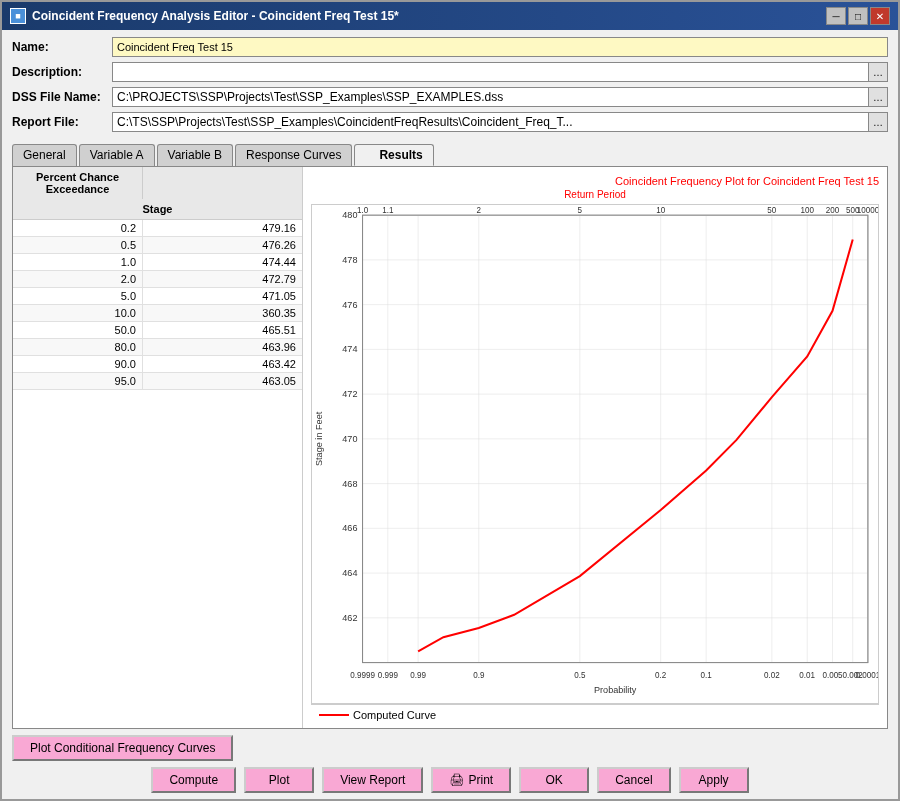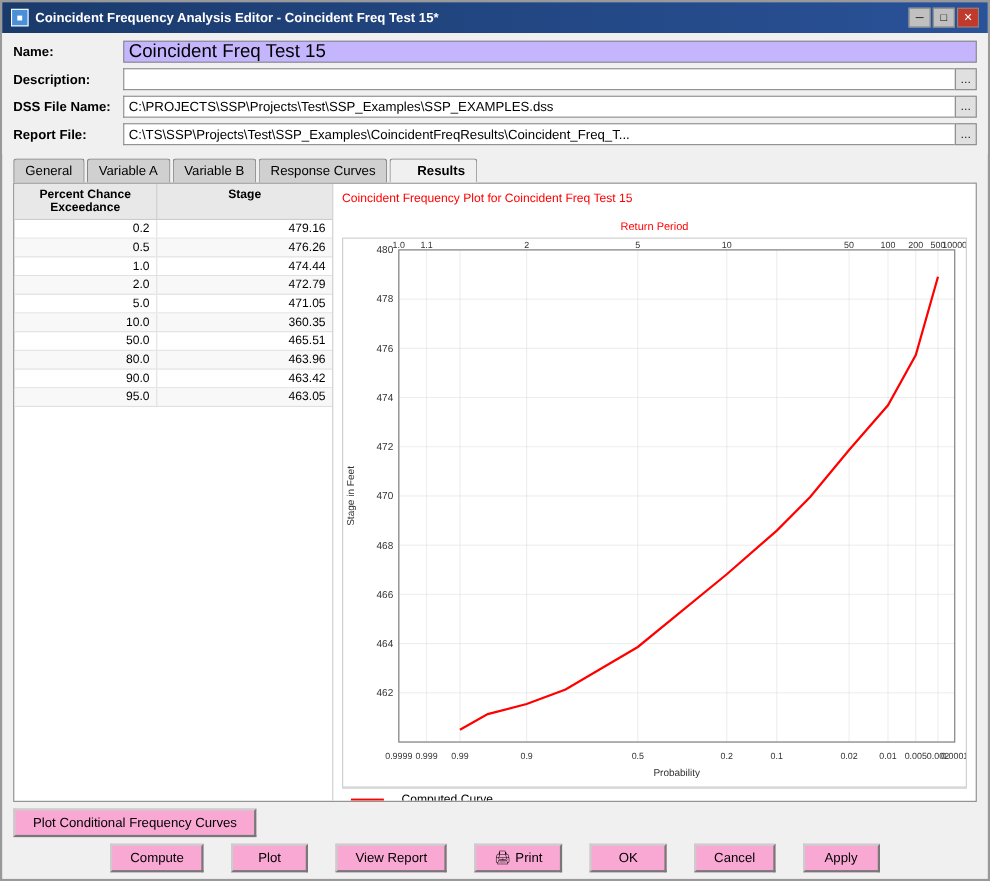--- a/index.html
+++ b/index.html
@@ -84,23 +84,23 @@
       width: 100px;
       font-size: 12px;
       font-weight: bold;
       color: #000;
       flex-shrink: 0;
     }
     .form-input {
       flex: 1;
       height: 20px;
       border: 1px solid #888;
-      background: #c4b5fd;
+      background: #fef9c3;
       padding: 0 4px;
-      font-size: 17px;
+      font-size: 11px;
     }
     .form-input-with-btn {
       display: flex;
       flex: 1;
       height: 20px;
     }
     .form-input-with-btn input {
       flex: 1;
       border: 1px solid #888;
       border-right: none;
@@ -162,20 +162,21 @@
       flex-shrink: 0;
       border-right: 1px solid #ccc;
       display: flex;
       flex-direction: column;
       overflow: hidden;
     }
     .table-header {
       display: flex;
       background: #e8e8e8;
       border-bottom: 1px solid #ccc;
+      flex-direction: column;
     }
     .th {
       padding: 4px 6px;
       font-weight: bold;
       font-size: 11px;
       border-right: 1px solid #ccc;
       text-align: center;
     }
     .th:first-child { width: 130px; }
     .th:last-child { flex: 1; border-right: none; }
@@ -196,24 +197,24 @@
     .td:first-child { width: 130px; text-align: right; }
     .td:last-child { flex: 1; text-align: right; border-right: none; }
     .chart-panel {
       flex: 1;
       display: flex;
       flex-direction: column;
       padding: 8px;
       overflow: hidden;
     }
     .chart-title {
-      text-align: left;
+      text-align: right;
       font-size: 11px;
       color: red;
-      margin-bottom: 14px;
+      margin-bottom: 2px;
     }
     .chart-subtitle {
       text-align: center;
       font-size: 10px;
       color: red;
       margin-bottom: 4px;
     }
     .chart-container {
       flex: 1;
       position: relative;
@@ -228,38 +229,38 @@
       border-top: 1px solid #ccc;
       display: flex;
       align-items: center;
       gap: 8px;
       font-size: 11px;
       height: 28px;
     }
     .legend-line {
       display: flex;
       align-items: center;
-      gap: 16px;
+      gap: 4px;
     }
     .legend-color {
       width: 30px;
       height: 2px;
       background: red;
     }
     .bottom-area {
       padding: 6px 10px;
       flex-shrink: 0;
     }
     .plot-btn-row {
       margin-bottom: 6px;
     }
     .action-row {
       display: flex;
       justify-content: center;
-      gap: 25px;
+      gap: 8px;
     }
     .btn {
       padding: 4px 16px;
       background: #f9a8d4;
       border: 2px outset #ccc;
       cursor: pointer;
       font-size: 12px;
       min-width: 70px;
       display: flex;
       align-items: center;

